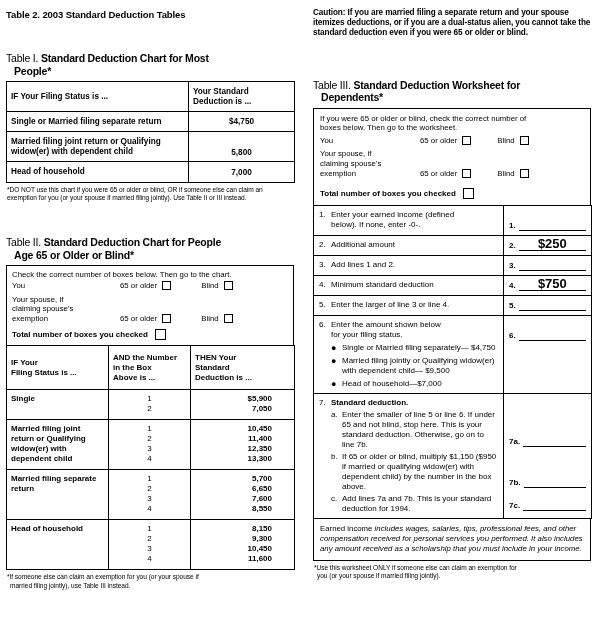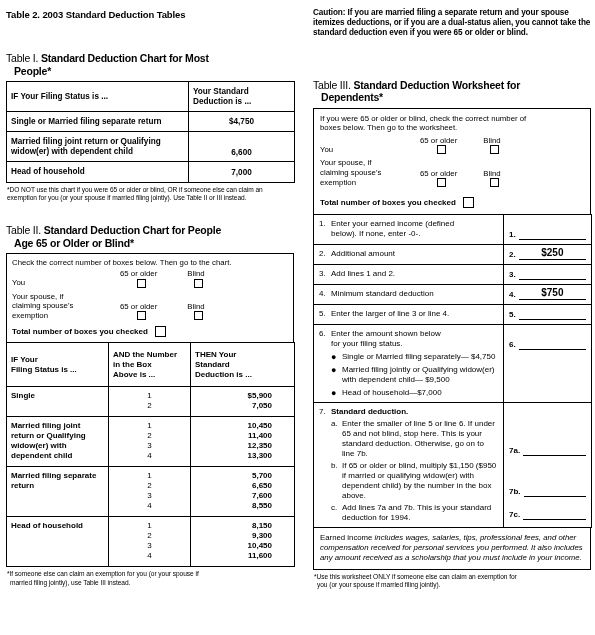--- a/index.html
+++ b/index.html
@@ -127,21 +127,20 @@
     align-items: flex-end;
   }
   .cbrow .lab {
     width: 108px;
     flex: none;
   }
   .cbrow .opt {
     display: flex;
     align-items: center;
     white-space: nowrap;
-    flex-direction: column;
   }
   .cbrow .opt.second {
     margin-left: 30px;
   }
   .cbox {
     display: inline-block;
     width: 9px;
     height: 9px;
     border: 1.5px solid #000;
     margin-left: 5px;
@@ -270,21 +269,21 @@
     height: 10px;
     position: relative;
   }
   .amt-val {
     position: absolute;
     left: 0;
     right: 0;
     bottom: 1px;
     text-align: center;
     font-weight: bold;
-    font-size: 10px;
+    font-size: 13px;
   }
   .amt-pushdown {
     padding-top: 38px;
   }
   .amt-pushdown2 {
     padding-top: 10px;
   }
   .earned-box {
     border: 1.6px solid #000;
     border-top: none;
@@ -325,36 +324,36 @@
             <span>Your Standard</span><br>
             <span>Deduction is ...</span>
           </td>
         </tr>
         <tr>
           <td class="status" style="height:20px;">Single or Married filing separate return</td>
           <td class="amount">$4,750</td>
         </tr>
         <tr>
           <td class="status" style="height:30px;">Married filing joint return or Qualifying widow(er) with dependent child</td>
-          <td class="amount bot">6,600</td>
+          <td class="amount bot">5,800</td>
         </tr>
         <tr>
           <td class="status" style="height:21px;">Head of household</td>
           <td class="amount">7,000</td>
         </tr>
       </tbody>
     </table>
 
     <div class="footnote">
       <span>*DO NOT use this chart if you were 65 or older or blind, OR if someone</span>
       <span>else can claim an exemption for you (or your spouse if married filing</span>
       <span>jointly). Use Table II or III instead.</span>
     </div>
 
-    <div class="table-heading" style="margin-top:22px;">
+    <div class="table-heading" style="margin-top:34px;">
       <span class="tnum">Table II.</span>
       <span>Standard Deduction Chart for People</span>
       <span class="ind">Age 65 or Older or Blind*</span>
     </div>
 
     <div class="checkpanel">
       <div class="intro">Check the correct number of boxes below. Then go to the chart.</div>
       <div class="cbrow">
         <div class="lab">You</div>
         <div class="opt">

